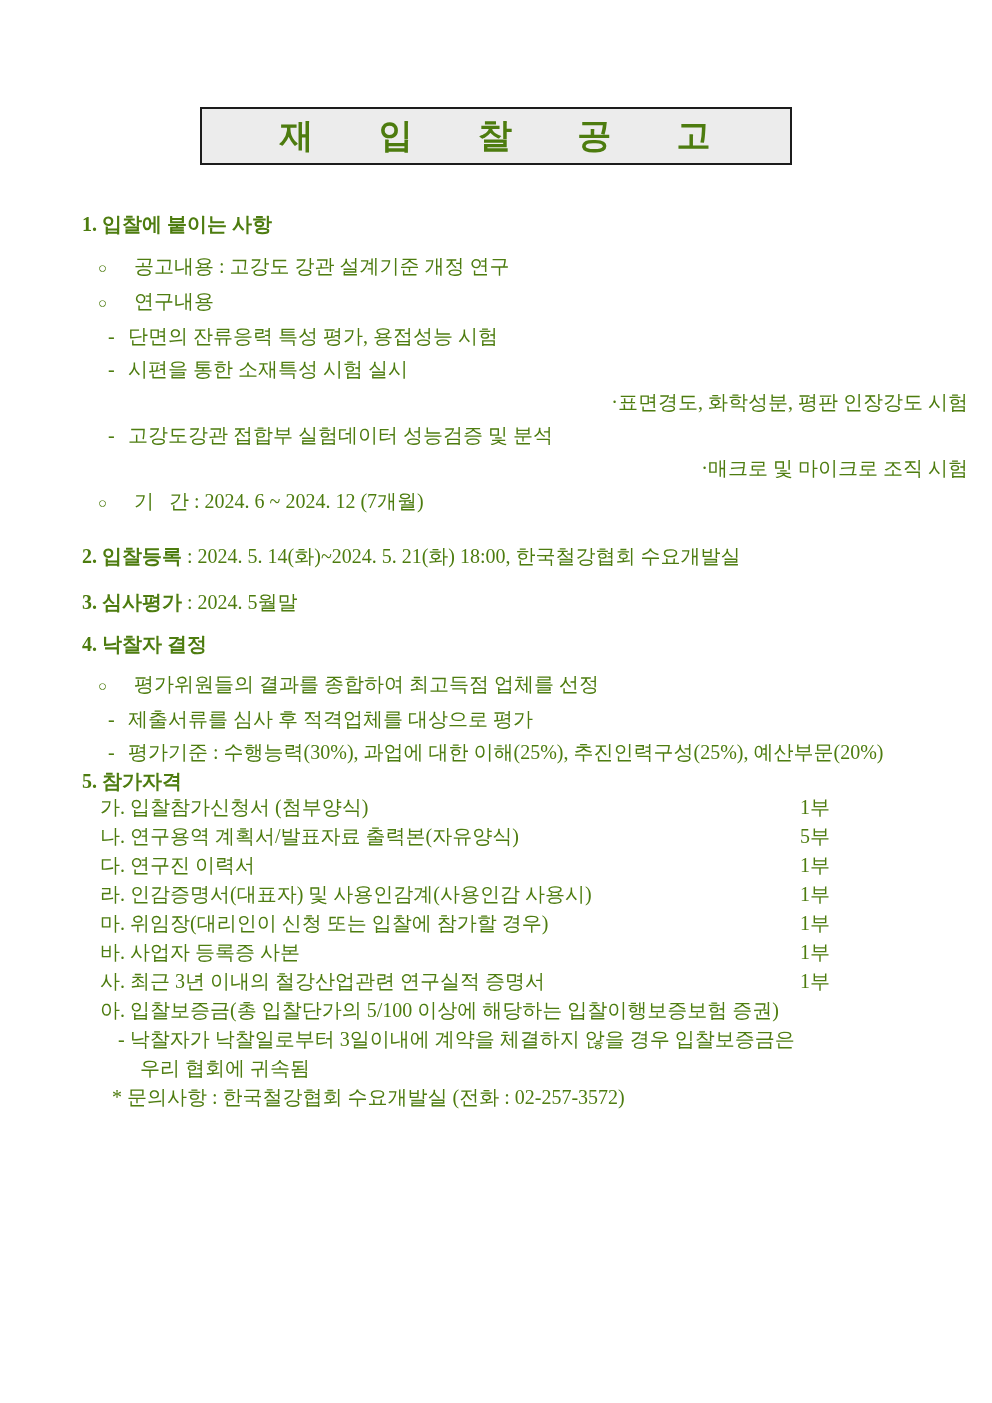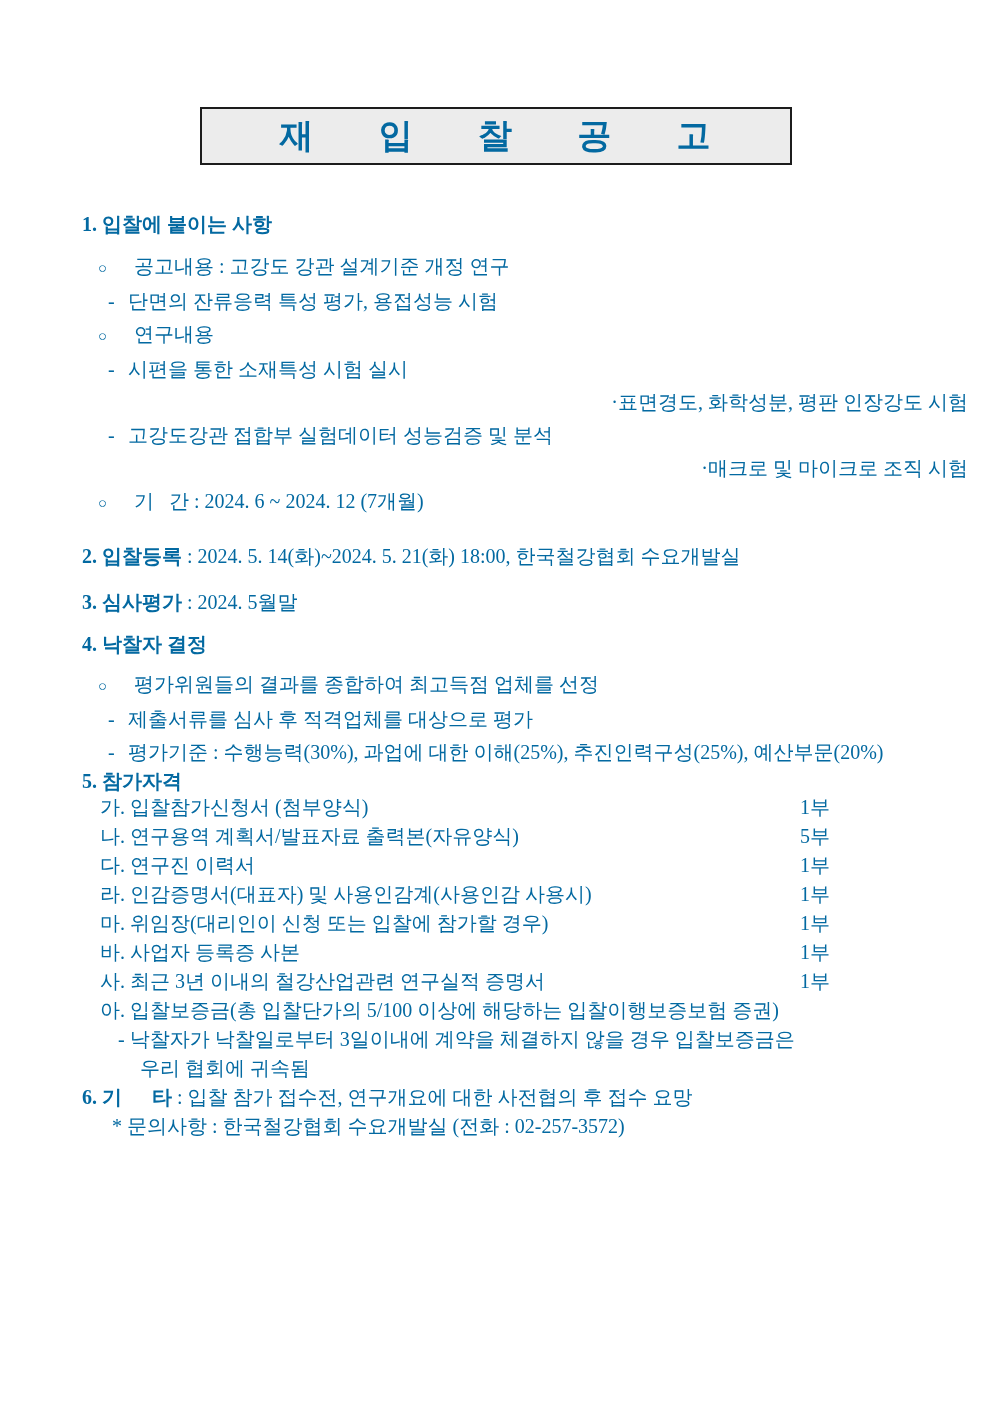--- a/index.html
+++ b/index.html
@@ -5,21 +5,21 @@
   html, body {
     margin: 0;
     padding: 0;
     background: #ffffff;
   }
   .page {
     position: relative;
     width: 992px;
     height: 1403px;
     background: #ffffff;
-    color: #0369a1;
+    color: #4d7c0f;
     font-family: "Liberation Serif", "DejaVu Serif", serif;
     overflow: hidden;
   }
   .title-box {
     position: absolute;
     left: 200px;
     top: 107px;
     width: 588px;
     height: 54px;
     background: #ececec;
@@ -92,22 +92,22 @@
 
   <div class="title-box">
     <span class="title-text">재 입 찰 공 고</span>
   </div>
 
   <div class="content">
 
     <div class="h">1. 입찰에 붙이는 사항</div>
     <div class="items">
       <div class="line lvl1"><span class="marker">○</span><span>공고내용 : 고강도 강관 설계기준 개정 연구</span></div>
+      <div class="line lvl1"><span class="marker">○</span><span>연구내용</span></div>
       <div class="line lvl2"><span class="marker">-</span><span>단면의 잔류응력 특성 평가, 용접성능 시험</span></div>
-      <div class="line lvl1"><span class="marker">○</span><span>연구내용</span></div>
       <div class="line lvl2"><span class="marker">-</span><span>시편을 통한 소재특성 시험 실시</span></div>
       <div class="line lvl3"><span class="marker">·</span><span>표면경도, 화학성분, 평판 인장강도 시험</span></div>
       <div class="line lvl2"><span class="marker">-</span><span>고강도강관 접합부 실험데이터 성능검증 및 분석</span></div>
       <div class="line lvl3"><span class="marker">·</span><span>매크로 및 마이크로 조직 시험</span></div>
       <div class="line lvl1"><span class="marker">○</span><span>기   간 : 2024. 6 ~ 2024. 12 (7개월)</span></div>
     </div>
 
     <div class="h mt-s2"><span>2. 입찰등록</span><span class="rest"> : 2024. 5. 14(화)~2024. 5. 21(화) 18:00, 한국철강협회 수요개발실</span></div>
 
     <div class="h mt-s3"><span>3. 심사평가</span><span class="rest"> : 2024. 5월말</span></div>
@@ -126,17 +126,16 @@
       <div class="row"><span>다. 연구진 이력서</span><span class="count">1부</span></div>
       <div class="row"><span>라. 인감증명서(대표자) 및 사용인감계(사용인감 사용시)</span><span class="count">1부</span></div>
       <div class="row"><span>마. 위임장(대리인이 신청 또는 입찰에 참가할 경우)</span><span class="count">1부</span></div>
       <div class="row"><span>바. 사업자 등록증 사본</span><span class="count">1부</span></div>
       <div class="row"><span>사. 최근 3년 이내의 철강산업관련 연구실적 증명서</span><span class="count">1부</span></div>
       <div class="row"><span>아. 입찰보증금(총 입찰단가의 5/100 이상에 해당하는 입찰이행보증보험 증권)</span><span class="count"></span></div>
       <div class="note1">- 낙찰자가 낙찰일로부터 3일이내에 계약을 체결하지 않을 경우 입찰보증금은</div>
       <div class="note2">우리 협회에 귀속됨</div>
     </div>
 
-    <div class="h s6-line"><span>6. 기      타</span><span class="rest"> : 입찰 참가 접수전, 연구개요에 대한 사전협의 후 접수 요망</span></div>
     <div class="s6-note">* 문의사항 : 한국철강협회 수요개발실 (전화 : 02-257-3572)</div>
 
   </div>
 </div>
 
 </body></html>

